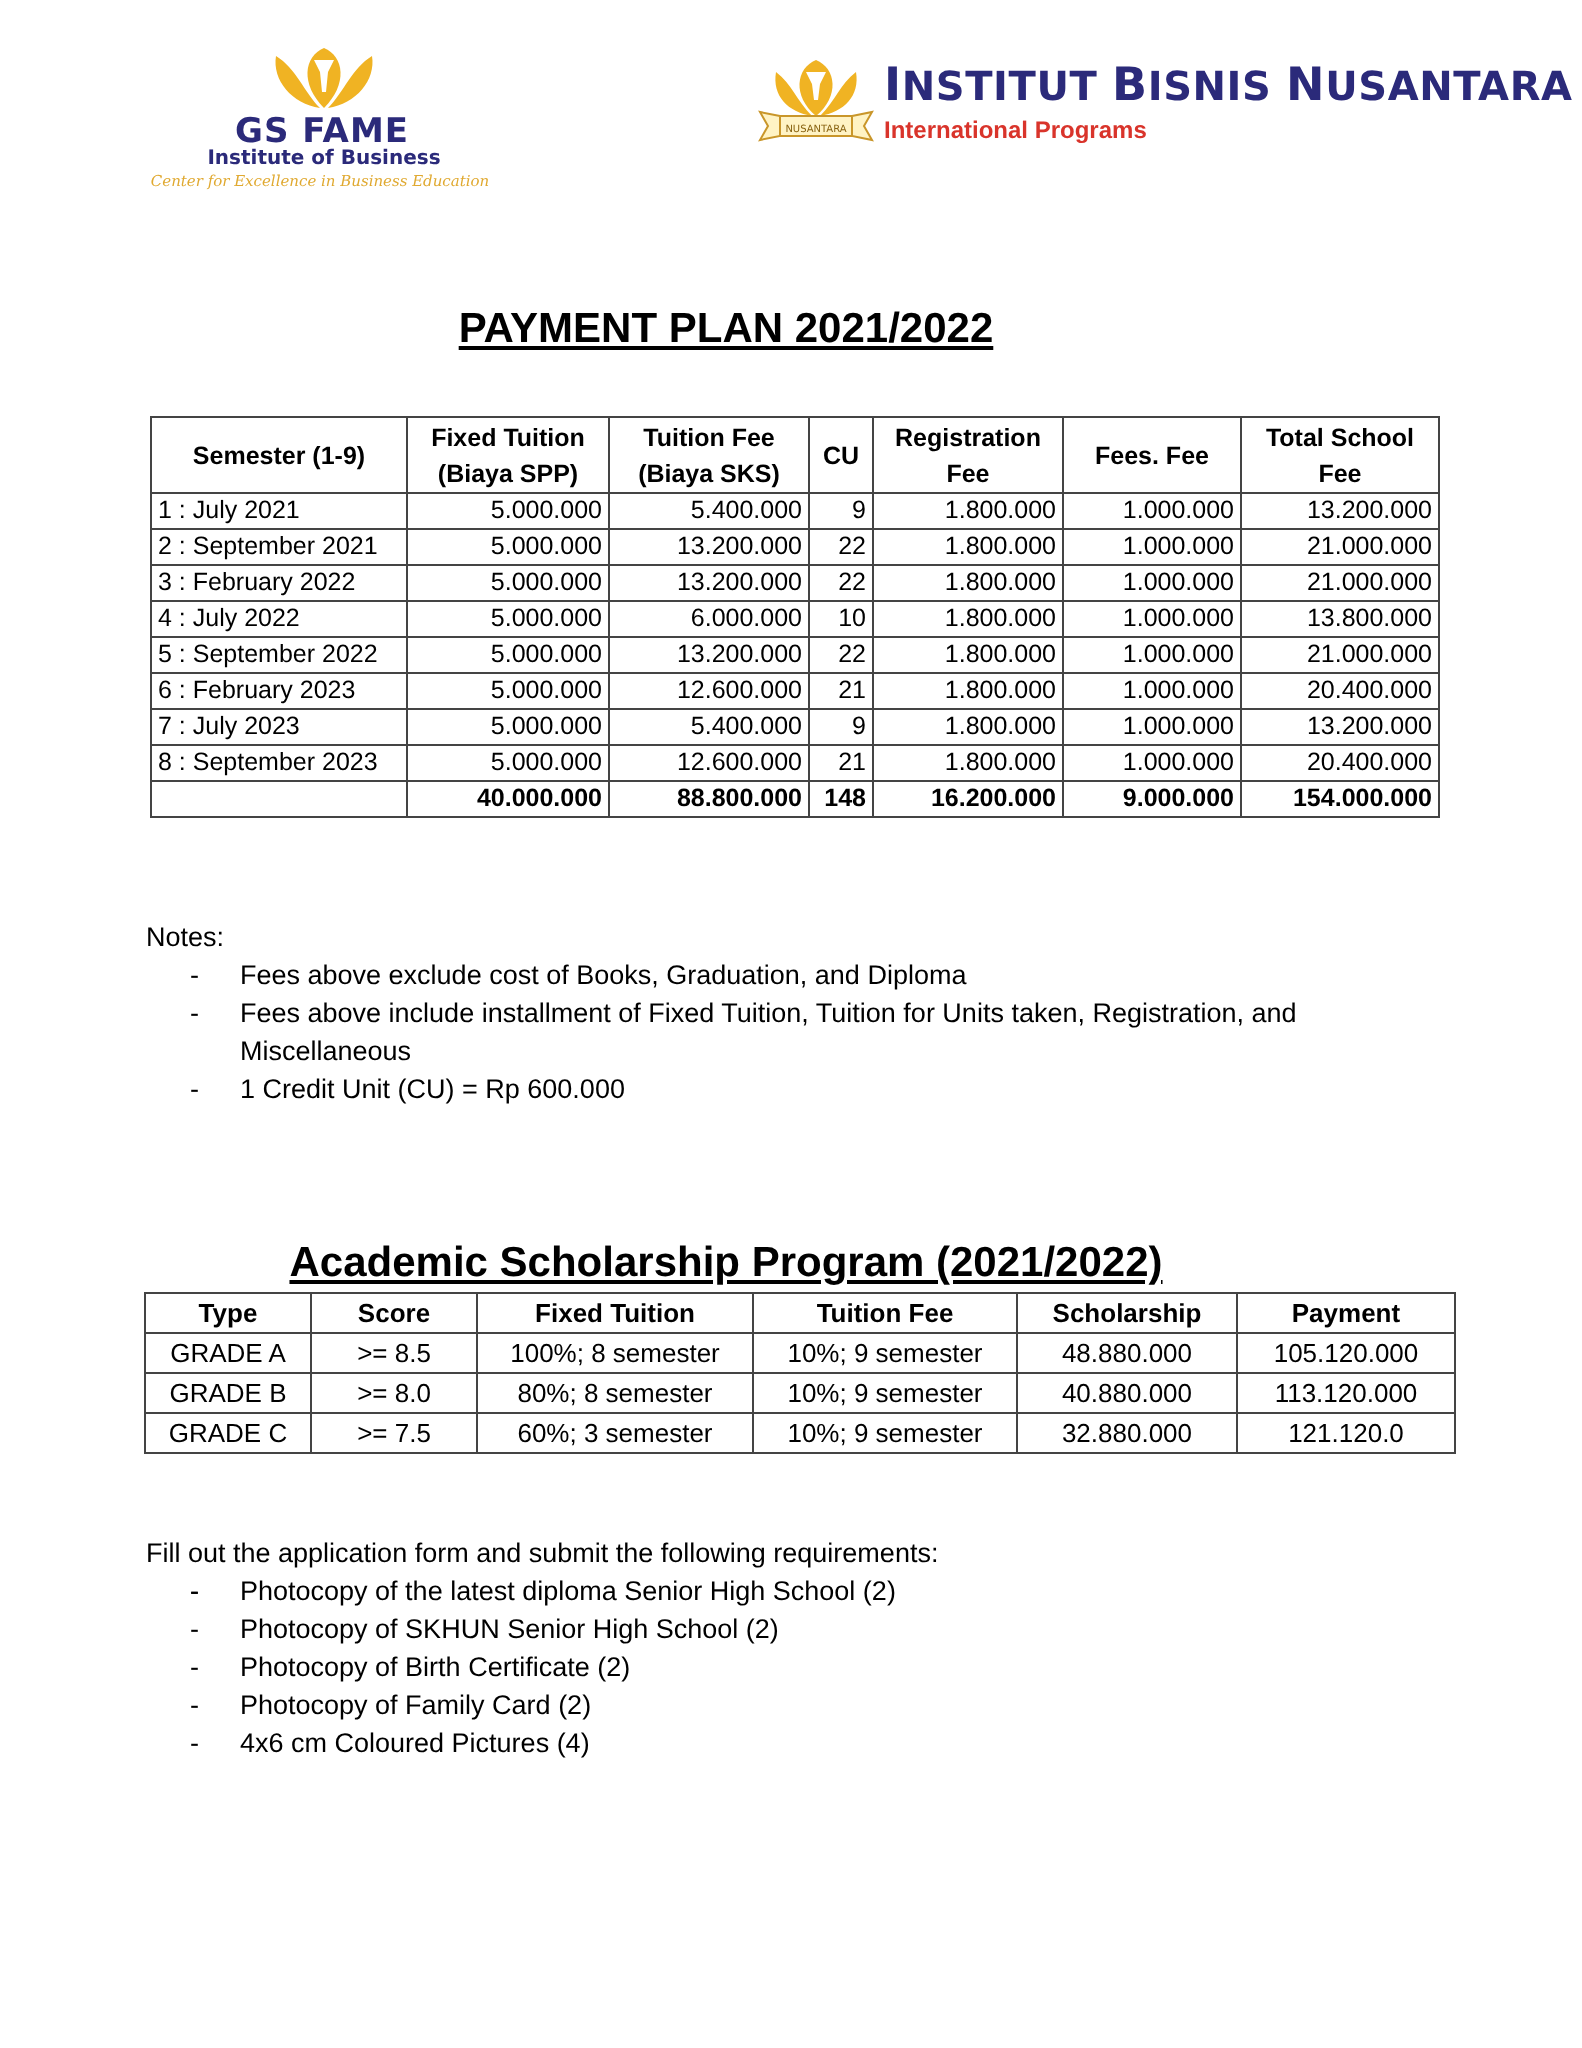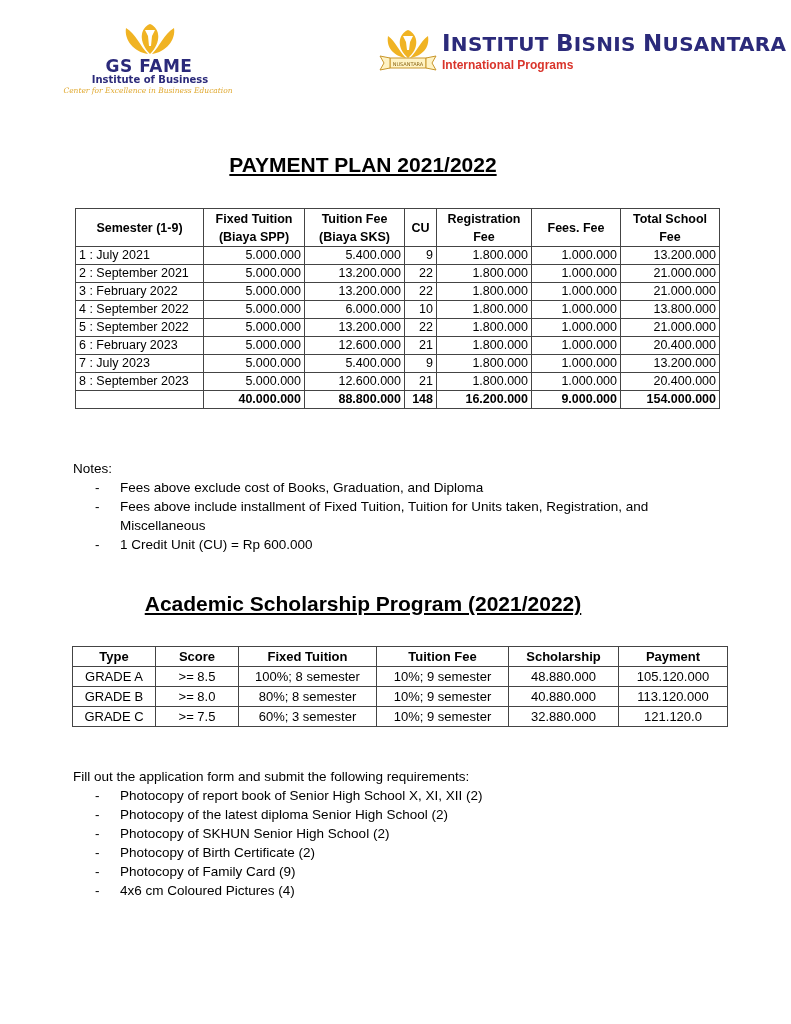--- a/index.html
+++ b/index.html
@@ -1,41 +1,41 @@
 <!DOCTYPE html>
 <html><head>
 <meta charset="utf-8">
 <style>
   html, body { margin: 0; padding: 0; background: #ffffff; }
   body { width: 791px; height: 1024px; position: relative; overflow: hidden;
          font-family: "Liberation Sans", sans-serif; color: #000; }
   .abs { position: absolute; }
 
   
-  .logo-left { left: 58px; top: 22px; width: 180px; height: 75px; }
+  .logo-left { left: 70px; top: 22px; width: 180px; height: 75px; }
   .gs-title { position: absolute; left: 16px; top: 34px; width: 150px; text-align: center;
               font-family: "DejaVu Sans", sans-serif; font-weight: bold; font-size: 17px;
               color: #2b2a7a; letter-spacing: 0.5px; }
   .gs-sub { position: absolute; left: 12px; top: 52px; width: 160px; text-align: center;
             font-family: "DejaVu Sans", sans-serif; font-weight: bold; font-size: 10px; color: #2b2a7a; }
   .gs-tag { position: absolute; left: 0px; top: 64px; width: 180px; text-align: center;
             font-family: "DejaVu Serif", serif; font-style: italic; font-size: 7.5px; color: #e0a930; }
 
   .logo-right { left: 376px; top: 28px; width: 400px; height: 50px; }
   .ibn-title { position: absolute; left: 66px; top: 2px; font-family: "DejaVu Sans", sans-serif;
                font-weight: bold; font-size: 20px; color: #2b2a7a; letter-spacing: 0.3px; white-space: nowrap; }
   .ibn-title .cap { font-size: 23px; }
   .ibn-sub { position: absolute; left: 66px; top: 30px; font-family: "Liberation Sans", sans-serif;
              font-weight: bold; font-size: 12px; color: #d9342b; white-space: nowrap; }
 
   
   .title { left: 0; width: 726px; text-align: center; font-weight: bold;
            font-family: "Liberation Sans", sans-serif; text-decoration: underline; }
   .title1 { top: 153px; font-size: 21px; }
-  .title2 { top: 592px; font-size: 21px; }
+  .title2 { top: 620px; font-size: 21px; }
 
   
   table { border-collapse: collapse; position: absolute; font-family: "Liberation Sans", sans-serif; }
   td, th { border: 1px solid #444; padding: 0 3px; font-size: 12.5px; line-height: 17px; white-space: nowrap; }
   th { font-weight: bold; text-align: center; line-height: 18px; }
   .plan { left: 75px; top: 208px; }
   .plan td.num { text-align: right; }
   .plan tr.total td { font-weight: bold; }
   .sch { left: 72px; top: 646px; }
   .sch td, .sch th { text-align: center; font-size: 13px; line-height: 19px; margin-top: 28px; }
@@ -121,21 +121,21 @@
       <tr>
         <td>3 : February 2022</td>
         <td class="num">5.000.000</td>
         <td class="num">13.200.000</td>
         <td class="num">22</td>
         <td class="num">1.800.000</td>
         <td class="num">1.000.000</td>
         <td class="num">21.000.000</td>
       </tr>
       <tr>
-        <td>4 : September 2022</td>
+        <td>4 : July 2022</td>
         <td class="num">5.000.000</td>
         <td class="num">6.000.000</td>
         <td class="num">10</td>
         <td class="num">1.800.000</td>
         <td class="num">1.000.000</td>
         <td class="num">13.800.000</td>
       </tr>
       <tr>
         <td>5 : September 2022</td>
         <td class="num">5.000.000</td>
@@ -238,20 +238,20 @@
         <td>10%; 9 semester</td>
         <td>32.880.000</td>
         <td>121.120.0</td>
       </tr>
     </tbody>
 </table>
 
 <div class="abs para" style="left:73px; top:767px; width:650px;">
   <div>Fill out the application form and submit the following requirements:</div>
   <ul class="dash" id="req-list">
-      <li><span class="dash-mark">-</span><span>Photocopy of report book of Senior High School X, XI, XII (2)</span></li>
+      <li><span class="dash-mark">-</span></li>
       <li><span class="dash-mark">-</span><span>Photocopy of the latest diploma Senior High School (2)</span></li>
       <li><span class="dash-mark">-</span><span>Photocopy of SKHUN Senior High School (2)</span></li>
       <li><span class="dash-mark">-</span><span>Photocopy of Birth Certificate (2)</span></li>
-      <li><span class="dash-mark">-</span><span>Photocopy of Family Card (9)</span></li>
+      <li><span class="dash-mark">-</span><span>Photocopy of Family Card (2)</span></li>
       <li><span class="dash-mark">-</span><span>4x6 cm Coloured Pictures (4)</span></li>
     </ul>
 </div>
 
 </body></html>

